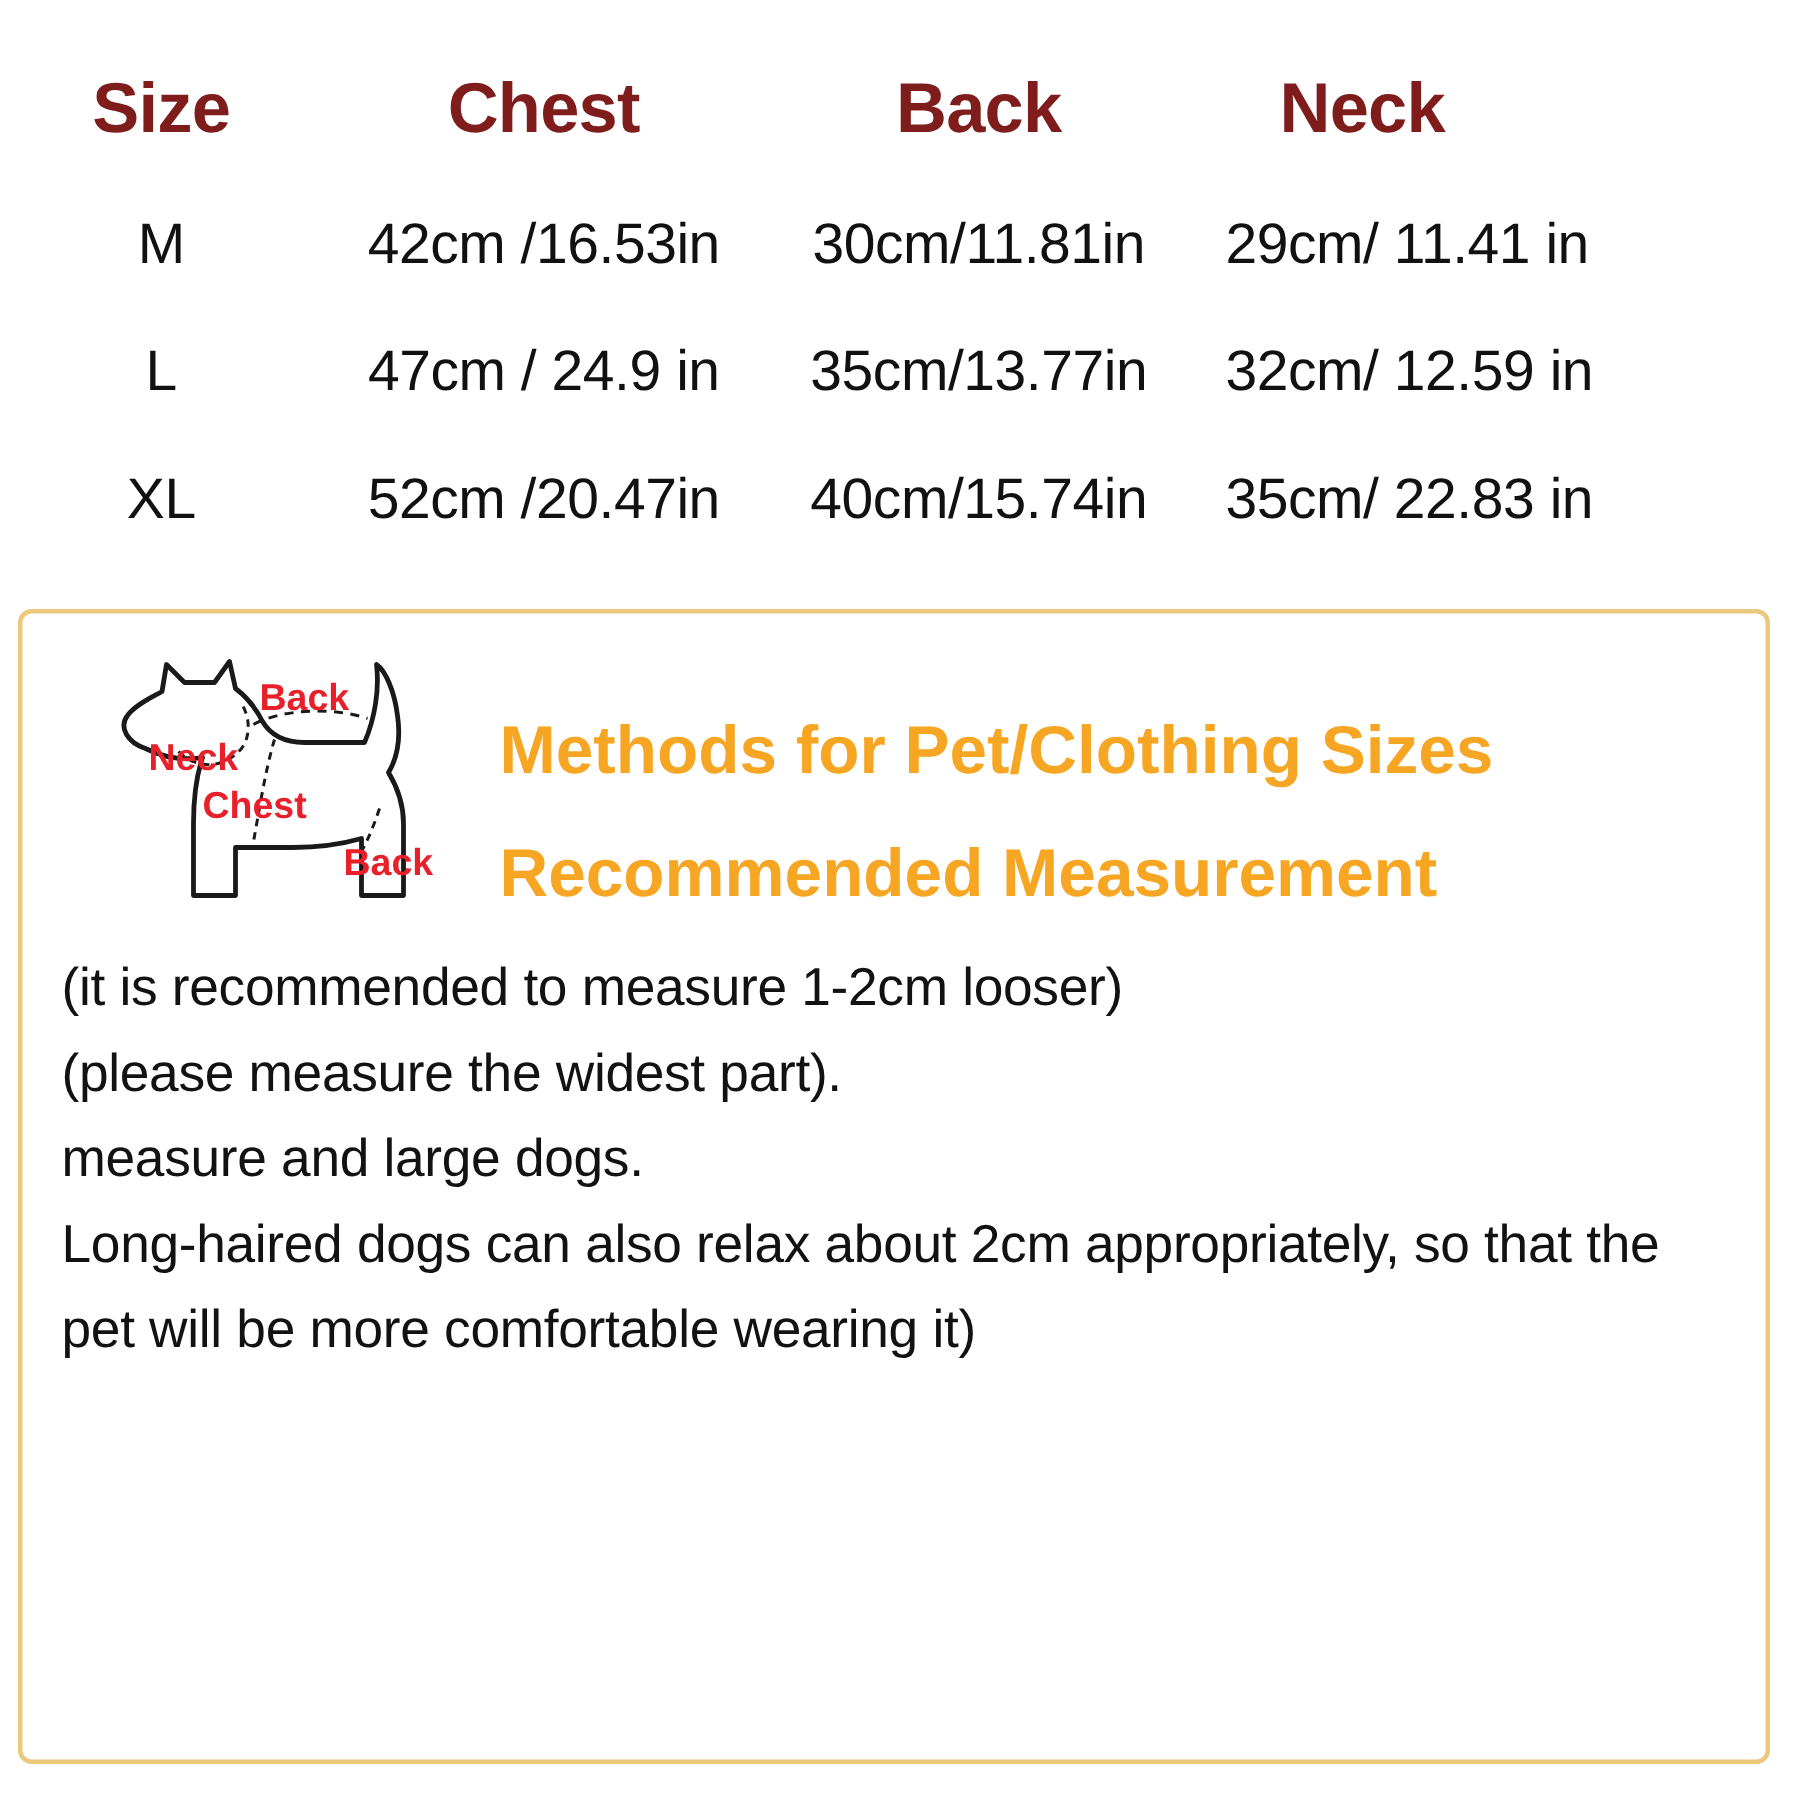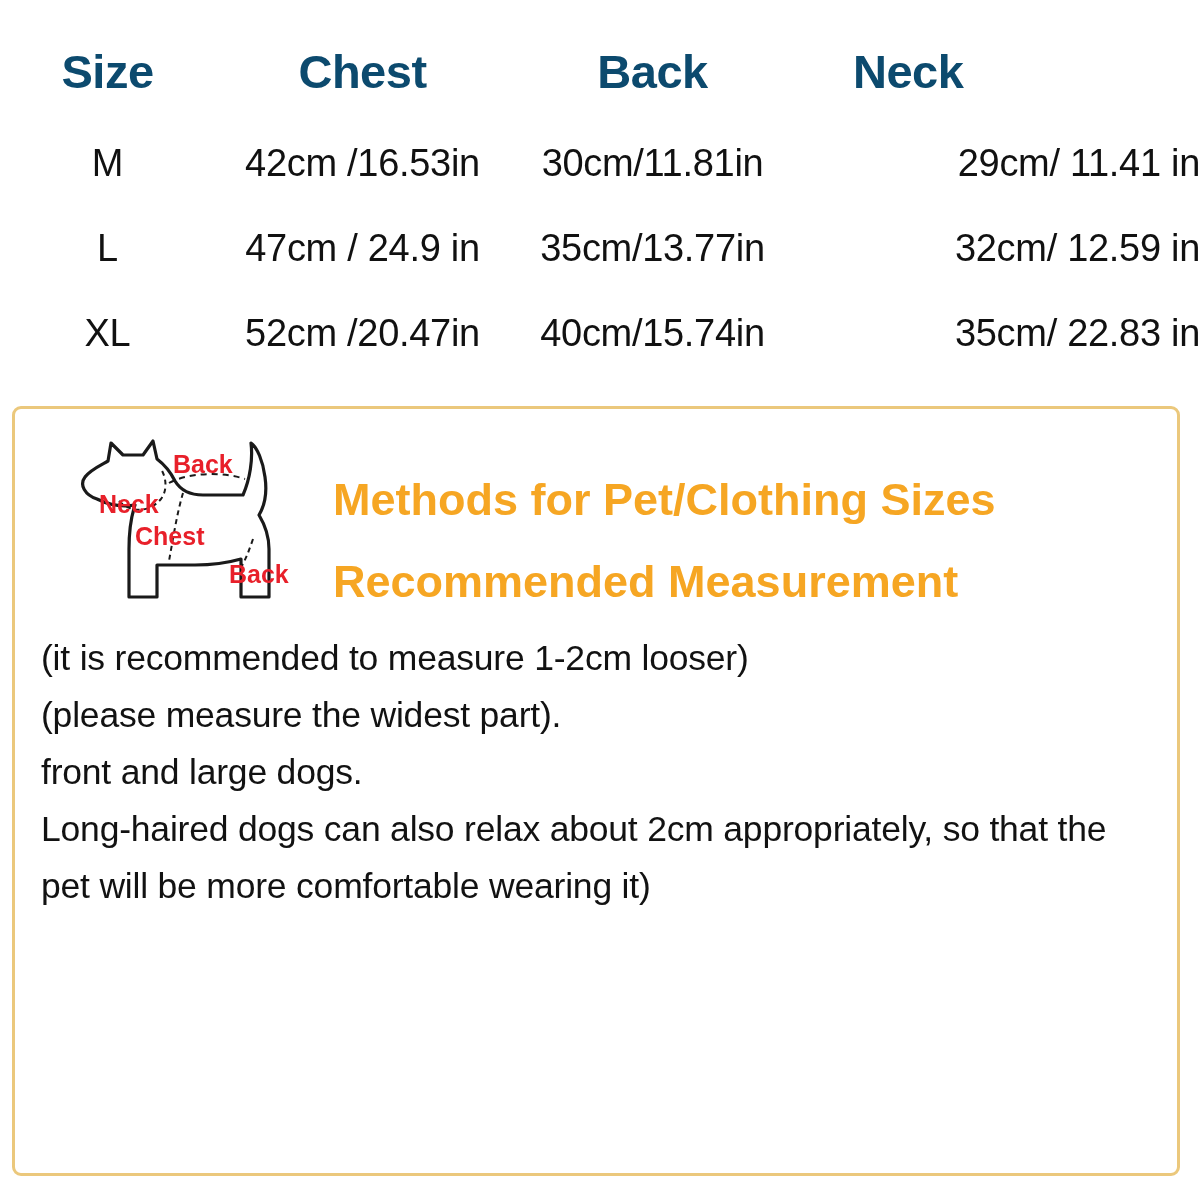--- a/index.html
+++ b/index.html
@@ -25,39 +25,39 @@
   }
   .size-table col.c-size  { width: 215px; }
   .size-table col.c-chest { width: 295px; }
   .size-table col.c-back  { width: 285px; }
   .size-table col.c-neck  { width: 405px; }
 
   .size-table thead th {
     font-family: "Liberation Sans Narrow", "Liberation Sans", sans-serif;
     font-weight: bold;
     font-size: 47px;
-    color: #0c4a6e;
+    color: #7f1d1d;
     text-align: center;
     padding: 44px 0 22px 0;
     letter-spacing: -0.5px;
     white-space: nowrap;
   }
   .size-table thead th.h-neck { text-align: left; padding-left: 58px; }
 
   .size-table tbody td {
     font-family: "Liberation Sans Narrow", "Liberation Sans", sans-serif;
     font-weight: normal;
     font-size: 38px;
     color: #111111;
     text-align: center;
     padding: 21px 0 21px 0;
     white-space: nowrap;
     letter-spacing: -0.3px;
   }
-  .size-table tbody td.cell-neck { text-align: right; padding-left: 22px; }
+  .size-table tbody td.cell-neck { text-align: left; padding-left: 22px; }
 
   
   .info-panel {
     position: absolute;
     left: 12px;
     top: 406px;
     width: 1168px;
     height: 770px;
     box-sizing: border-box;
     border: 3px solid #ebc87c;
@@ -200,18 +200,18 @@
     <div class="panel-heading">
       <div>Methods for Pet/Clothing Sizes</div>
       <div>Recommended Measurement</div>
     </div>
 
   </div>
 
   <div class="panel-body">
     <p>(it is recommended to measure 1-2cm looser)</p>
     <p>(please measure the widest part).</p>
-    <p>front and large dogs.</p>
+    <p>measure and large dogs.</p>
     <p>Long-haired dogs can also relax about 2cm appropriately, so that the</p>
     <p>pet will be more comfortable wearing it)</p>
   </div>
 
 </div>
 
 </body></html>

